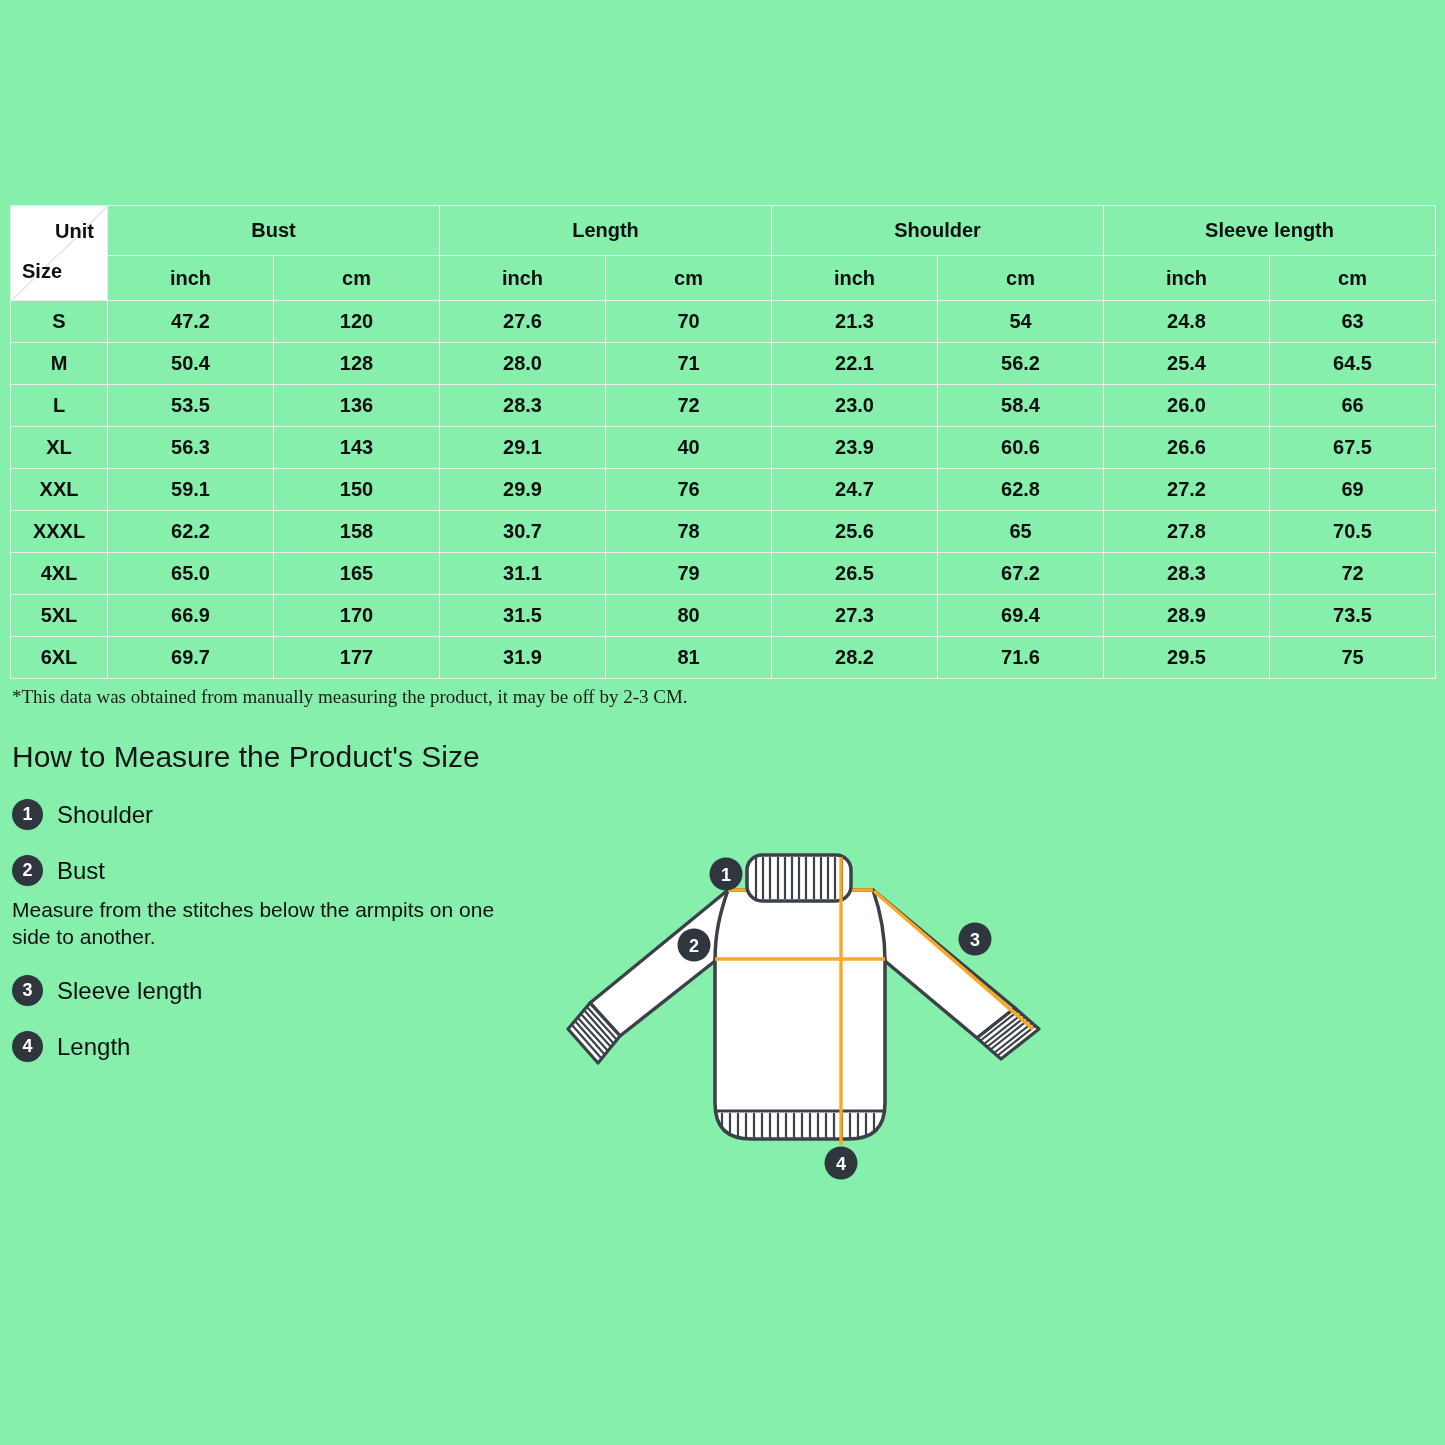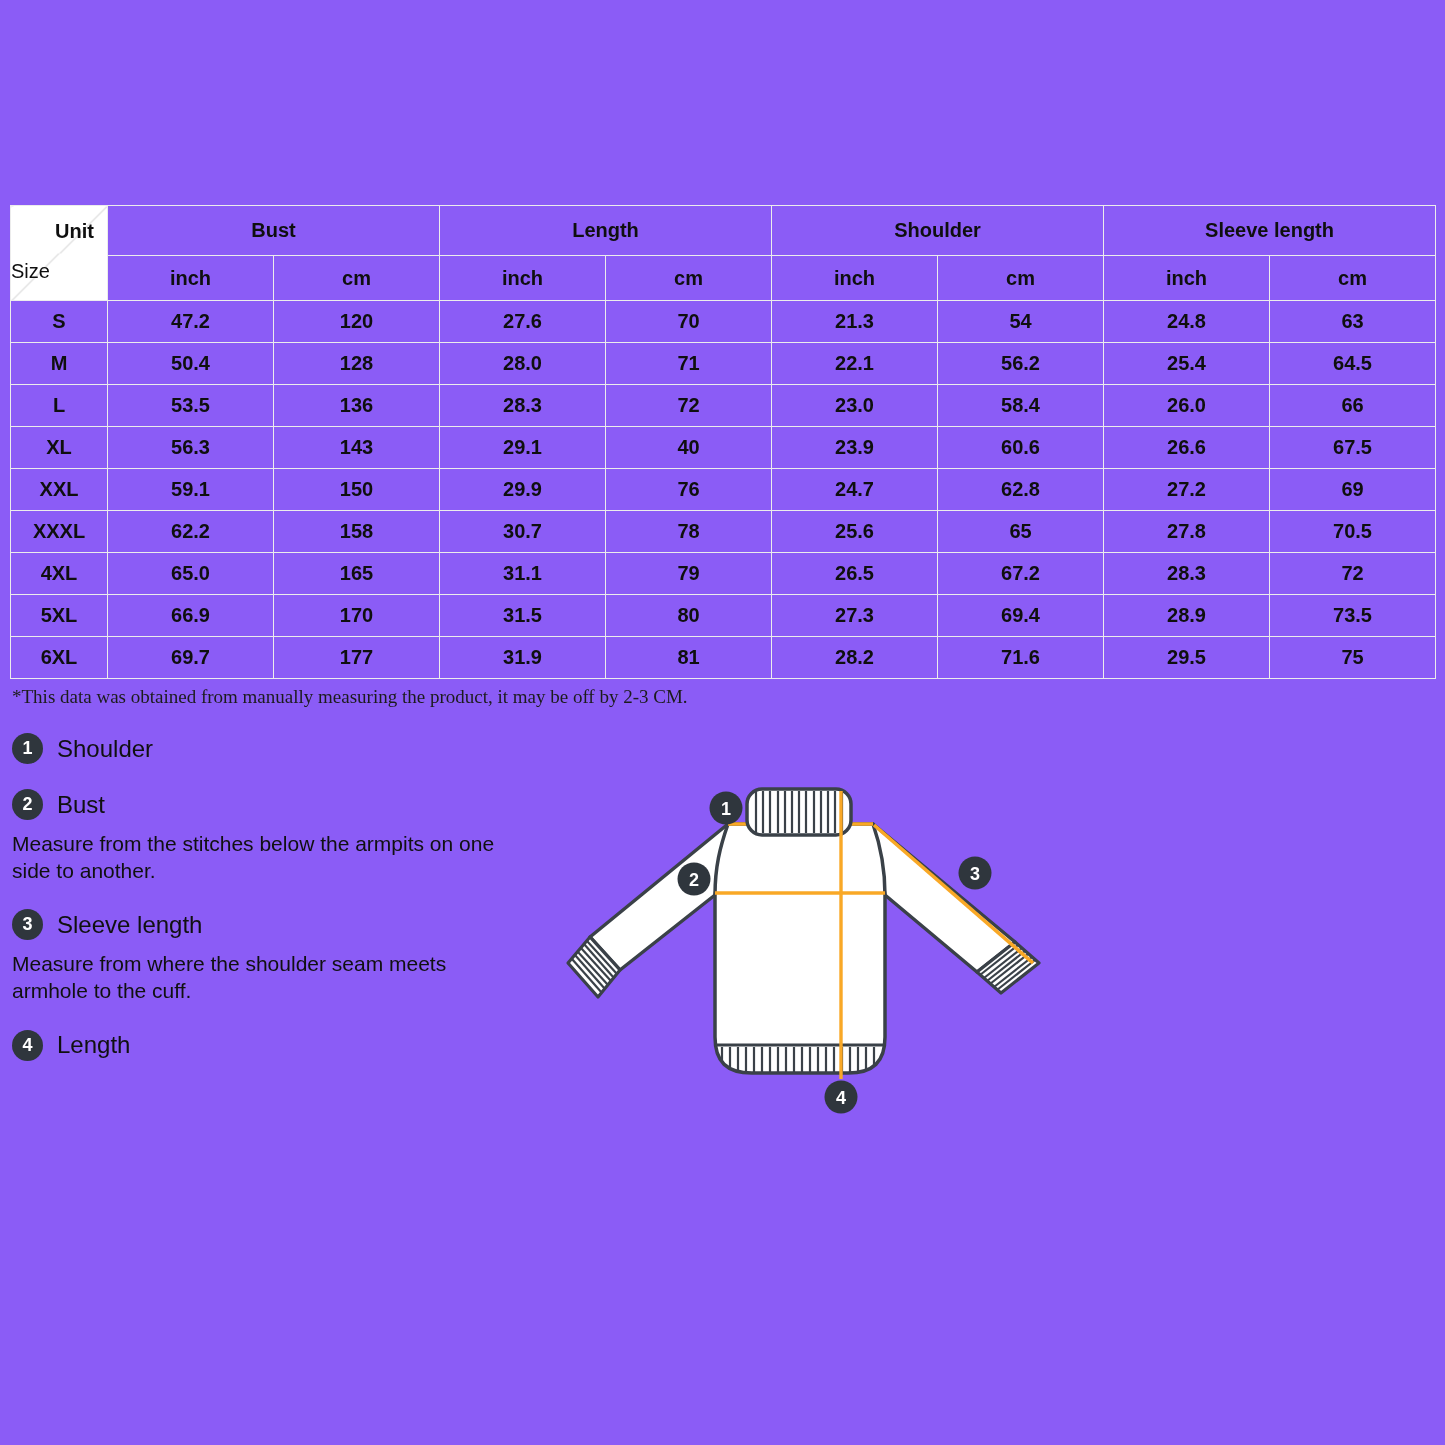--- a/index.html
+++ b/index.html
@@ -1,17 +1,17 @@
 <!DOCTYPE html>
 <html><head>
 <meta charset="utf-8">
 <style>
   html,body{margin:0;padding:0;background:#ffffff;}
   .page{
-    position:relative;width:1445px;height:1445px;background:#8b5cf6;
+    position:relative;width:1445px;height:1445px;background:#86efac;
     font-family:"Liberation Sans",sans-serif;color:#111;overflow:hidden;
   }
   
   table.size-table{
     border-collapse:collapse;table-layout:fixed;
     width:1425px;margin:205px 0 0 10px;
     font-size:20px;font-weight:700;text-align:center;color:#0f0f0f;
   }
   table.size-table th, table.size-table td{
     border:1px solid #ececec;padding:0;font-weight:700;
@@ -19,21 +19,21 @@
   table.size-table thead tr.group-row{height:50px;}
   table.size-table thead tr.unit-row{height:45px;}
   table.size-table tbody tr{height:42px;}
   th.corner{
     position:relative;
     background:linear-gradient(to bottom right,
       #ffffff calc(50% - 0.7px), #e2e2e2 calc(50% - 0.7px),
       #e2e2e2 calc(50% + 0.7px), #ffffff calc(50% + 0.7px));
   }
   .corner-unit{position:absolute;top:14px;right:13px;font-weight:700;}
-  .corner-size{position:absolute;bottom:17px;left:0;font-weight:400;}
+  .corner-size{position:absolute;bottom:17px;left:11px;font-weight:700;}
   
   .footnote{margin:7px 0 4px 12px;font-size:19px;font-weight:400;color:#1c1c1c;font-family:Liberation Serif, serif;}
   .howto-title{margin:32px 0 0 12px;font-size:30px;font-weight:400;color:#161616;}
   
   .howto{position:relative;margin:0 0 0 12px;height:500px;}
   .howto-item{margin-top:25px;width:520px;}
   .item-head{display:flex;align-items:center;gap:14px;}
   .step-badge{
     width:31px;height:31px;border-radius:50%;background:#2F363D;color:#ffffff;
     font-size:18px;font-weight:700;display:flex;align-items:center;justify-content:center;
@@ -190,20 +190,21 @@
           <td>71.6</td>
           <td>29.5</td>
           <td>75</td>
         </tr>
 
     </tbody>
   </table>
 
   <p class="footnote">*This data was obtained from manually measuring the product, it may be off by 2-3 CM.</p>
 
+  <h2 class="howto-title">How to Measure the Product's Size</h2>
 
   <div class="howto">
 
       <div class="howto-item">
         <div class="item-head">
           <span class="step-badge">1</span>
           <span class="item-label">Shoulder</span>
         </div>
       </div>
 
@@ -213,21 +214,20 @@
           <span class="item-label">Bust</span>
         </div>
         <p class="item-desc">Measure from the stitches below the armpits on one side to another.</p>
       </div>
 
       <div class="howto-item">
         <div class="item-head">
           <span class="step-badge">3</span>
           <span class="item-label">Sleeve length</span>
         </div>
-        <p class="item-desc">Measure from where the shoulder seam meets armhole to the cuff.</p>
       </div>
 
       <div class="howto-item">
         <div class="item-head">
           <span class="step-badge">4</span>
           <span class="item-label">Length</span>
         </div>
       </div>
 
     <svg class="diagram" width="500" height="365" viewBox="0 0 500 365">

